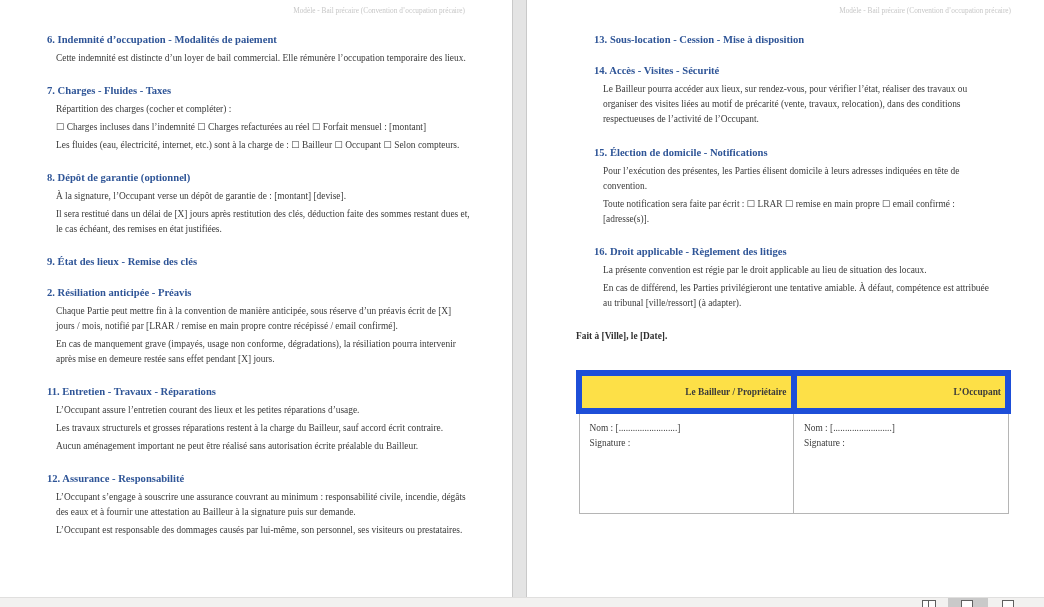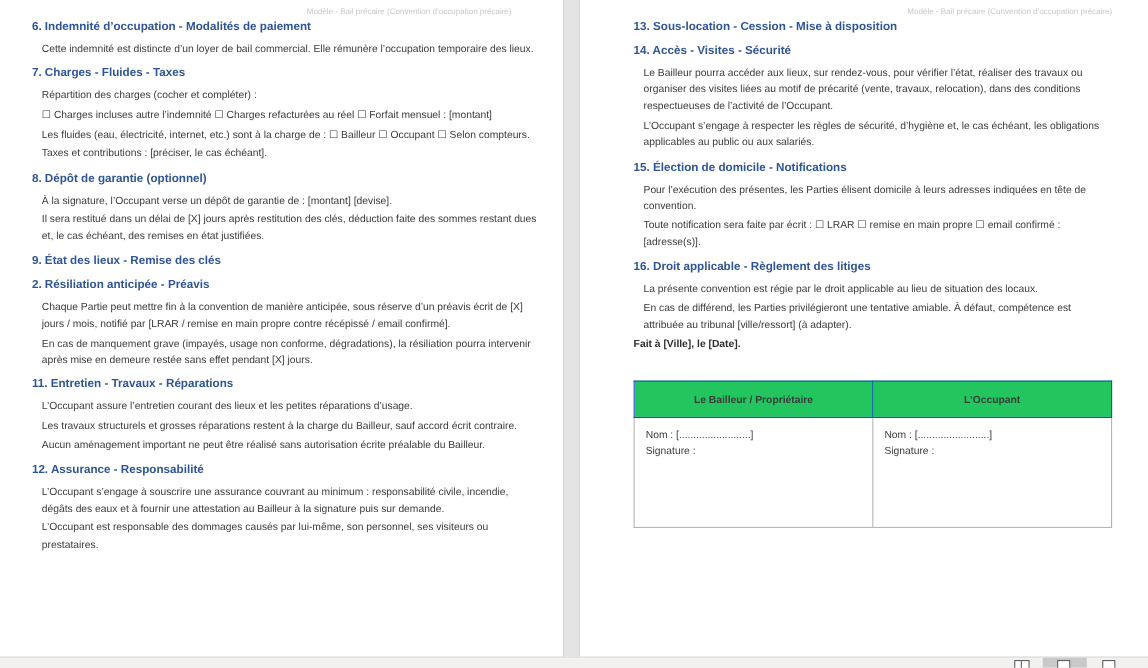--- a/index.html
+++ b/index.html
@@ -1,58 +1,58 @@
 <!DOCTYPE html>
 <html><head>
 <meta charset="utf-8">
 <style>
   html,body { margin:0; padding:0; }
   .app {
     position:relative; width:1044px; height:607px;
     background:#e4e4e4; overflow:hidden;
-    font-family:Liberation Sans, sans-serif;
+    font-family:Liberation Serif, serif;
     -webkit-font-smoothing:antialiased;
   }
   .page {
     position:absolute; top:-10px; height:608px;
     background:#ffffff; border:1px solid #c9c9c9;
     box-sizing:border-box; overflow:hidden; z-index:1;
   }
   .page-left  { left:-17px; width:530px; padding:15px 23px 0 45px; }
   .page-right { left:526px; width:530px; padding:15px 44px 0 49px; }
 
   .page-header {
     font-size:7.3px; color:#c7c7c7; text-align:right;
     line-height:9px; height:9px; white-space:nowrap;
   }
   .page-left .page-header { margin-right:24px; }
 
-  .doc-section { margin:0; }
+  .doc-section { margin:18px; }
   .sec-heading {
     font-size:10.6px; font-weight:bold; color:#2f5597;
     line-height:13px; margin:9px 0 5px 0;
   }
   .doc-section:first-child .sec-heading { margin-top:3px; }
   .doc-para {
     font-size:9.4px; color:#3b3b3b; line-height:15.2px;
     margin:0 0 2.5px 0; padding-left:9px;
   }
   .closing {
     font-size:9.4px; font-weight:bold; color:#2f2f2f;
     line-height:15.2px; margin:1px 0 0 0; padding-left:0;
   }
 
   .sig-table {
     width:100%; border-collapse:collapse; margin-top:26px;
     table-layout:fixed;
   }
   .sig-table th {
-    border:1px solid #1d4ed8; background:#22c55e;
+    border:6px solid #1d4ed8; background:#fde047;
     font-size:9.4px; font-weight:bold; color:#3b3b3b;
-    height:32px; text-align:center; vertical-align:middle; padding:0 4px;
+    height:32px; text-align:right; vertical-align:middle; padding:0 4px;
   }
   .sig-table td {
     border:1px solid #b5b5b5; height:92px; vertical-align:top;
     padding:7px 4px 0 10px; font-size:9.4px; color:#3b3b3b; line-height:15px;
   }
 
   .status-bar {
     position:absolute; left:0; right:0; bottom:0; height:9px;
     background:#f2f1f0; border-top:1px solid #e0dfde; z-index:2;
   }
@@ -81,23 +81,22 @@
   <div class="page page-left">
     <div class="page-header">Modèle - Bail précaire (Convention d’occupation précaire)</div>
     <div>
         <section class="doc-section">
           <h2 class="sec-heading">6. Indemnité d’occupation - Modalités de paiement</h2>
           <p class="doc-para">Cette indemnité est distincte d’un loyer de bail commercial. Elle rémunère l’occupation temporaire des lieux.</p>
         </section>
         <section class="doc-section">
           <h2 class="sec-heading">7. Charges - Fluides - Taxes</h2>
           <p class="doc-para">Répartition des charges (cocher et compléter) :</p>
-          <p class="doc-para">☐ Charges incluses autre l’indemnité  ☐ Charges refacturées au réel  ☐ Forfait mensuel : [montant]</p>
+          <p class="doc-para">☐ Charges incluses dans l’indemnité  ☐ Charges refacturées au réel  ☐ Forfait mensuel : [montant]</p>
           <p class="doc-para">Les fluides (eau, électricité, internet, etc.) sont à la charge de : ☐ Bailleur ☐ Occupant ☐ Selon compteurs.</p>
-          <p class="doc-para">Taxes et contributions : [préciser, le cas échéant].</p>
         </section>
         <section class="doc-section">
           <h2 class="sec-heading">8. Dépôt de garantie (optionnel)</h2>
           <p class="doc-para">À la signature, l’Occupant verse un dépôt de garantie de : [montant] [devise].</p>
           <p class="doc-para">Il sera restitué dans un délai de [X] jours après restitution des clés, déduction faite des sommes restant dues et, le cas échéant, des remises en état justifiées.</p>
         </section>
         <section class="doc-section">
           <h2 class="sec-heading">9. État des lieux - Remise des clés</h2>
         </section>
         <section class="doc-section">
@@ -121,21 +120,20 @@
 
   <div class="page page-right">
     <div class="page-header">Modèle - Bail précaire (Convention d’occupation précaire)</div>
     <div>
         <section class="doc-section">
           <h2 class="sec-heading">13. Sous-location - Cession - Mise à disposition</h2>
         </section>
         <section class="doc-section">
           <h2 class="sec-heading">14. Accès - Visites - Sécurité</h2>
           <p class="doc-para">Le Bailleur pourra accéder aux lieux, sur rendez-vous, pour vérifier l’état, réaliser des travaux ou organiser des visites liées au motif de précarité (vente, travaux, relocation), dans des conditions respectueuses de l’activité de l’Occupant.</p>
-          <p class="doc-para">L’Occupant s’engage à respecter les règles de sécurité, d’hygiène et, le cas échéant, les obligations applicables au public ou aux salariés.</p>
         </section>
         <section class="doc-section">
           <h2 class="sec-heading">15. Élection de domicile - Notifications</h2>
           <p class="doc-para">Pour l’exécution des présentes, les Parties élisent domicile à leurs adresses indiquées en tête de convention.</p>
           <p class="doc-para">Toute notification sera faite par écrit : ☐ LRAR ☐ remise en main propre ☐ email confirmé : [adresse(s)].</p>
         </section>
         <section class="doc-section">
           <h2 class="sec-heading">16. Droit applicable - Règlement des litiges</h2>
           <p class="doc-para">La présente convention est régie par le droit applicable au lieu de situation des locaux.</p>
           <p class="doc-para">En cas de différend, les Parties privilégieront une tentative amiable. À défaut, compétence est attribuée au tribunal [ville/ressort] (à adapter).</p>

